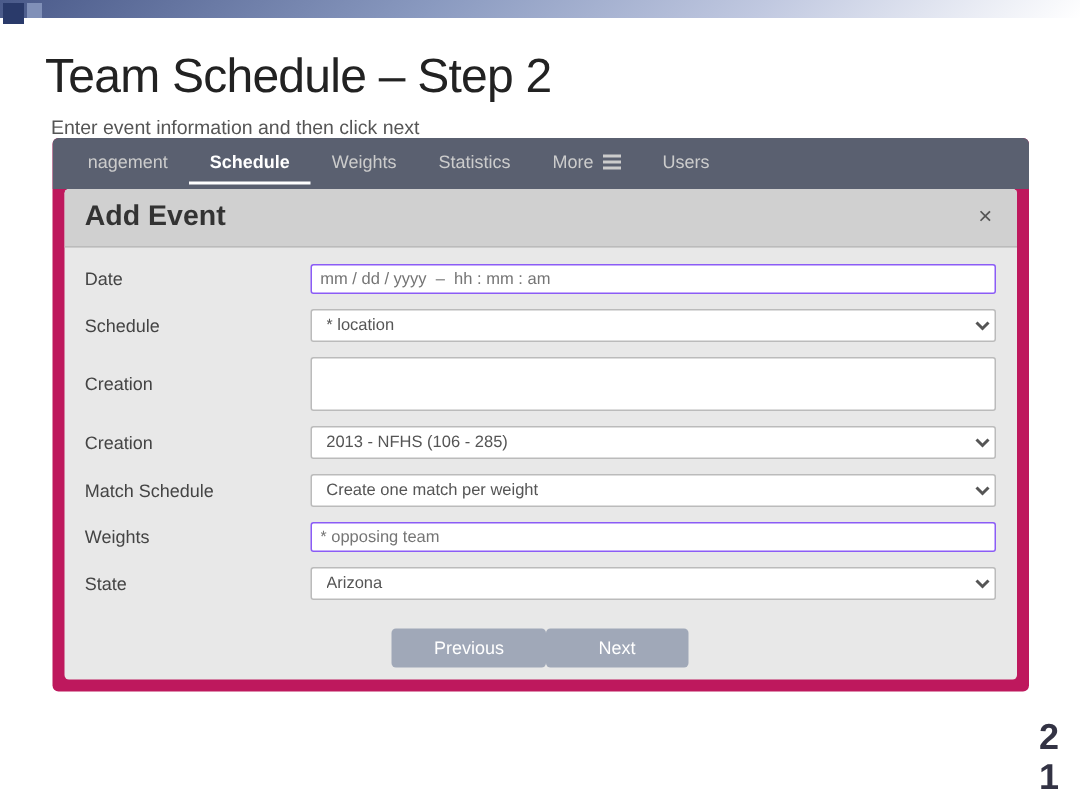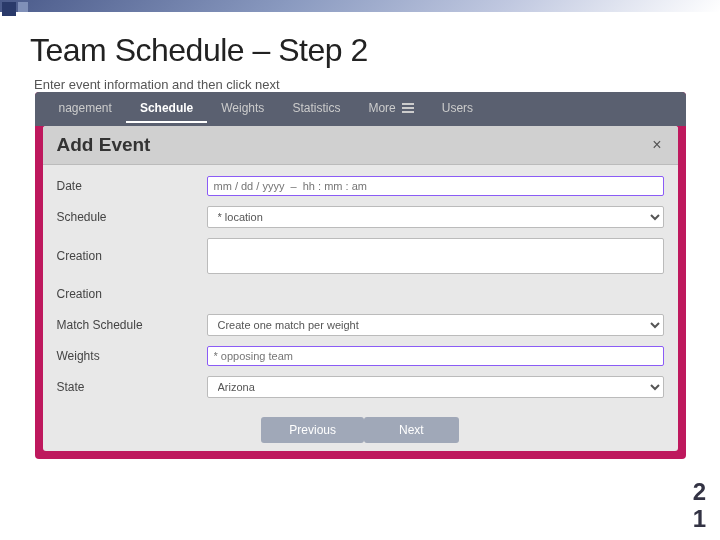--- a/index.html
+++ b/index.html
@@ -317,20 +317,25 @@
 
         <div class="form-row">
           <span class="form-label">Creation</span>
           <div class="form-field">
             <div class="leagues-area"></div>
           </div>
         </div>
 
         <div class="form-row">
           <span class="form-label">Creation</span>
+          <div class="form-field">
+            <select class="form-select">
+              <option>2013 - NFHS (106 - 285)</option>
+            </select>
+          </div>
         </div>
 
         <div class="form-row">
           <span class="form-label">Match Schedule</span>
           <div class="form-field">
             <select class="form-select">
               <option>Create one match per weight</option>
             </select>
           </div>
         </div>

